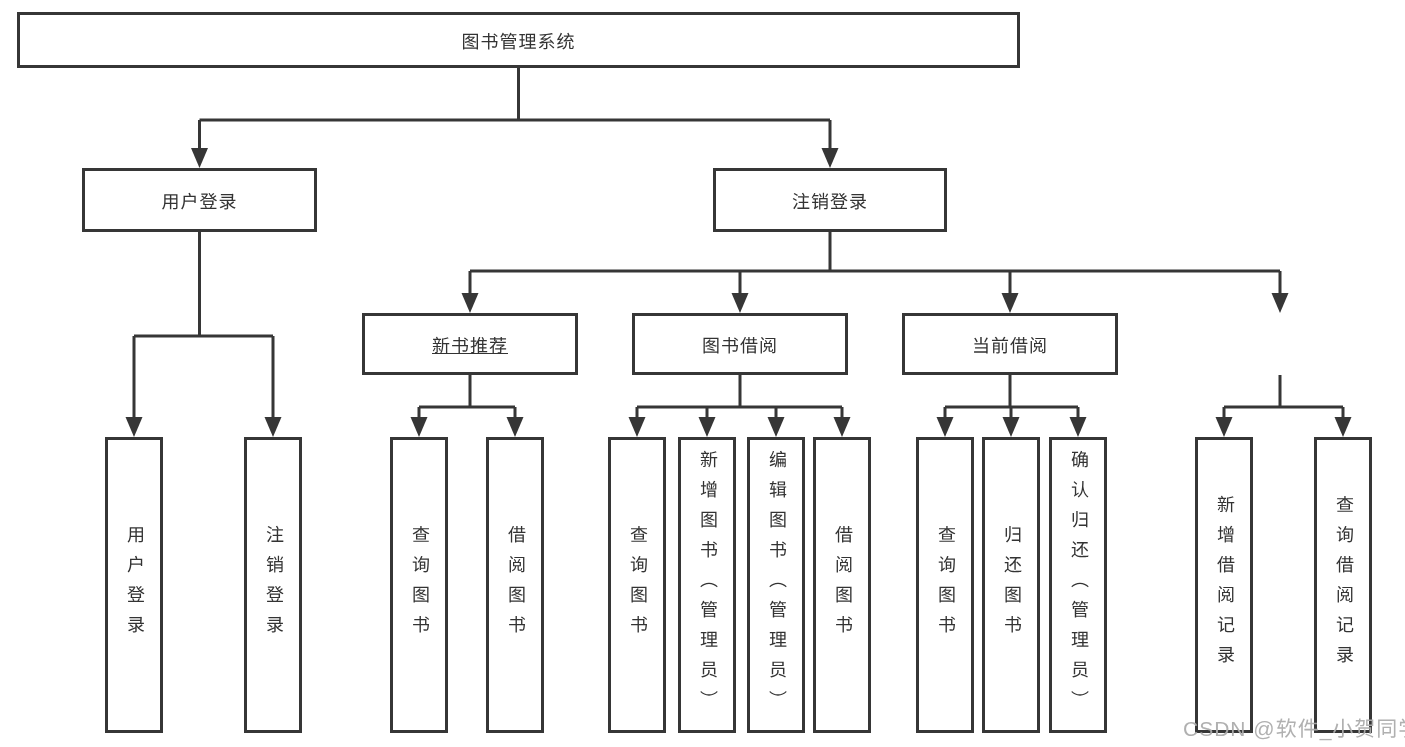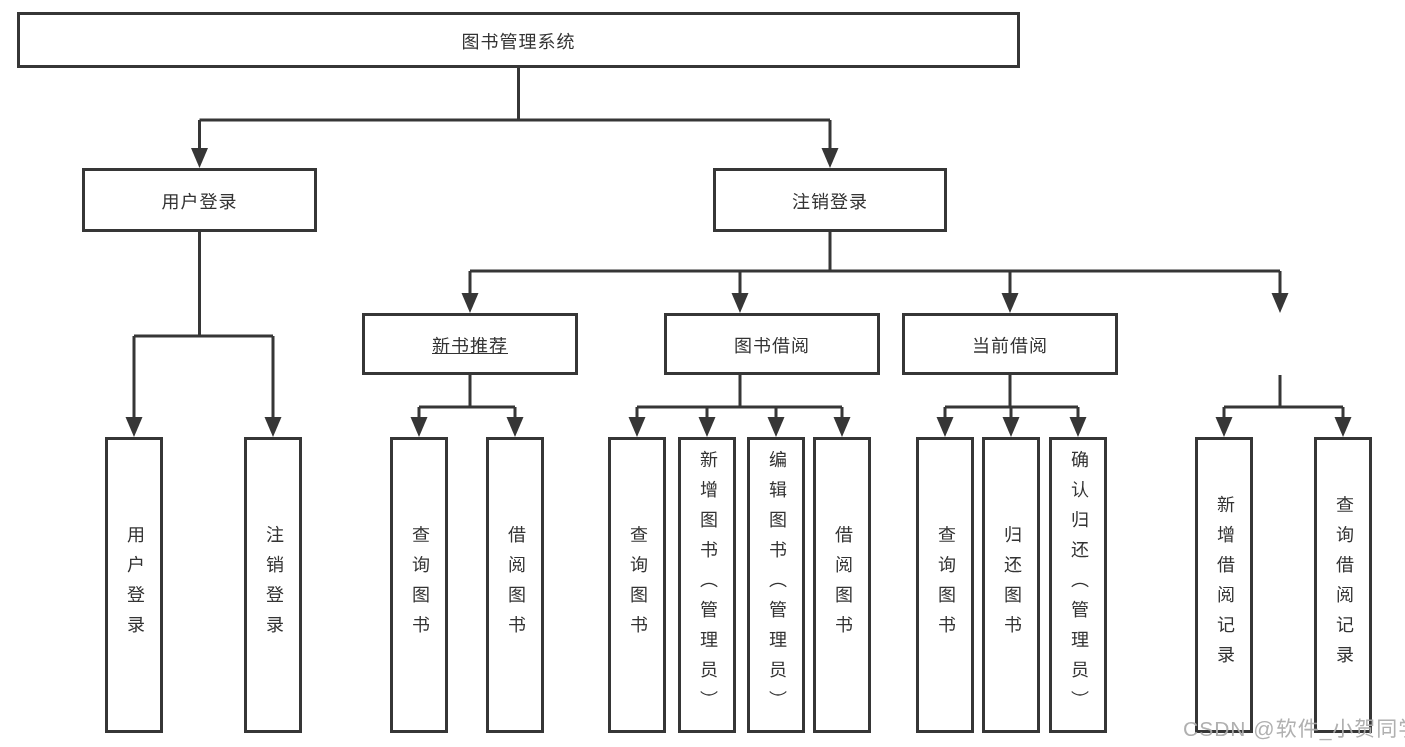--- a/index.html
+++ b/index.html
@@ -103,21 +103,21 @@
   <div class="box" style="left:82px; top:168px; width:235px; height:64px;">
     <span class="h-label">用户登录</span>
   </div>
   <div class="box" style="left:713px; top:168px; width:234px; height:64px;">
     <span class="h-label">注销登录</span>
   </div>
 
   <div class="box" style="left:362px; top:313px; width:216px; height:62px;text-decoration:underline;">
     <span class="h-label">新书推荐</span>
   </div>
-  <div class="box" style="left:632px; top:313px; width:216px; height:62px;margin-left:32px;">
+  <div class="box" style="left:632px; top:313px; width:216px; height:62px;">
     <span class="h-label">图书借阅</span>
   </div>
   <div class="box" style="left:902px; top:313px; width:216px; height:62px;">
     <span class="h-label">当前借阅</span>
   </div>
 
   <div class="box" style="left:105px; top:437px; width:58px; height:296px;">
     <span class="v-label">用户登录</span>
   </div>
   <div class="box" style="left:244px; top:437px; width:58px; height:296px;">

